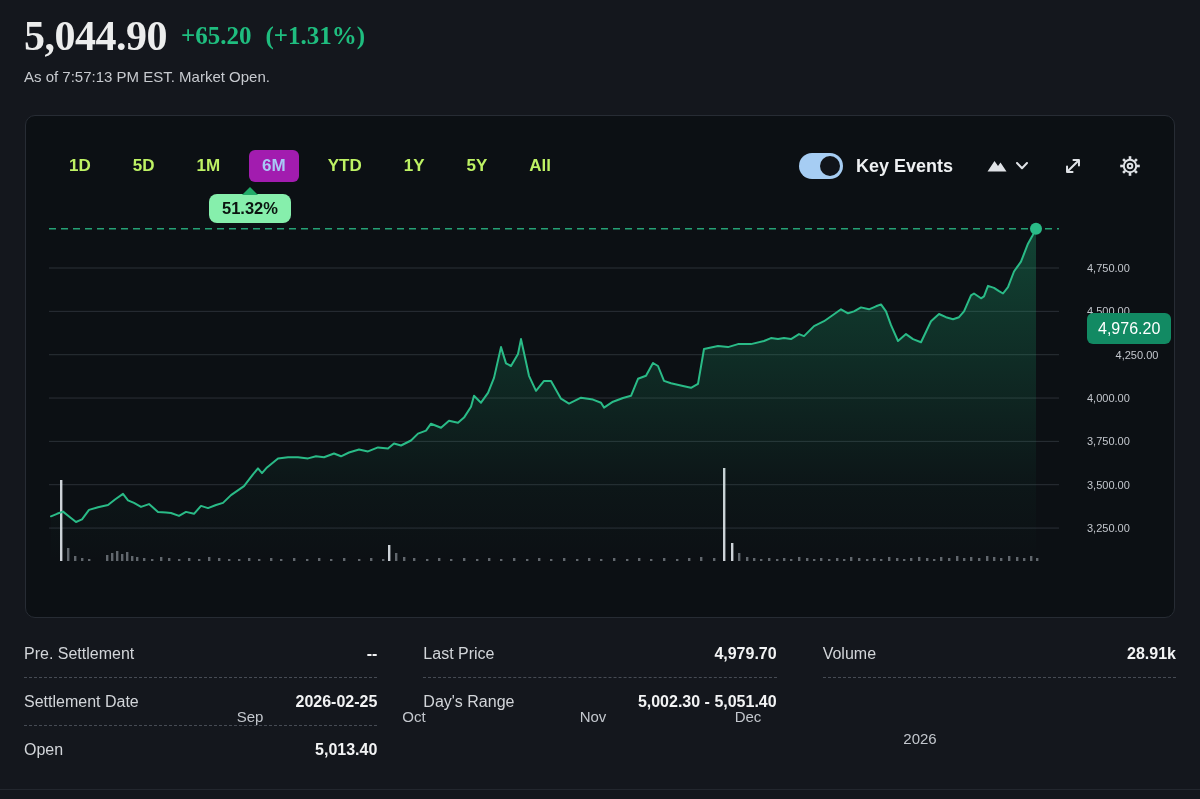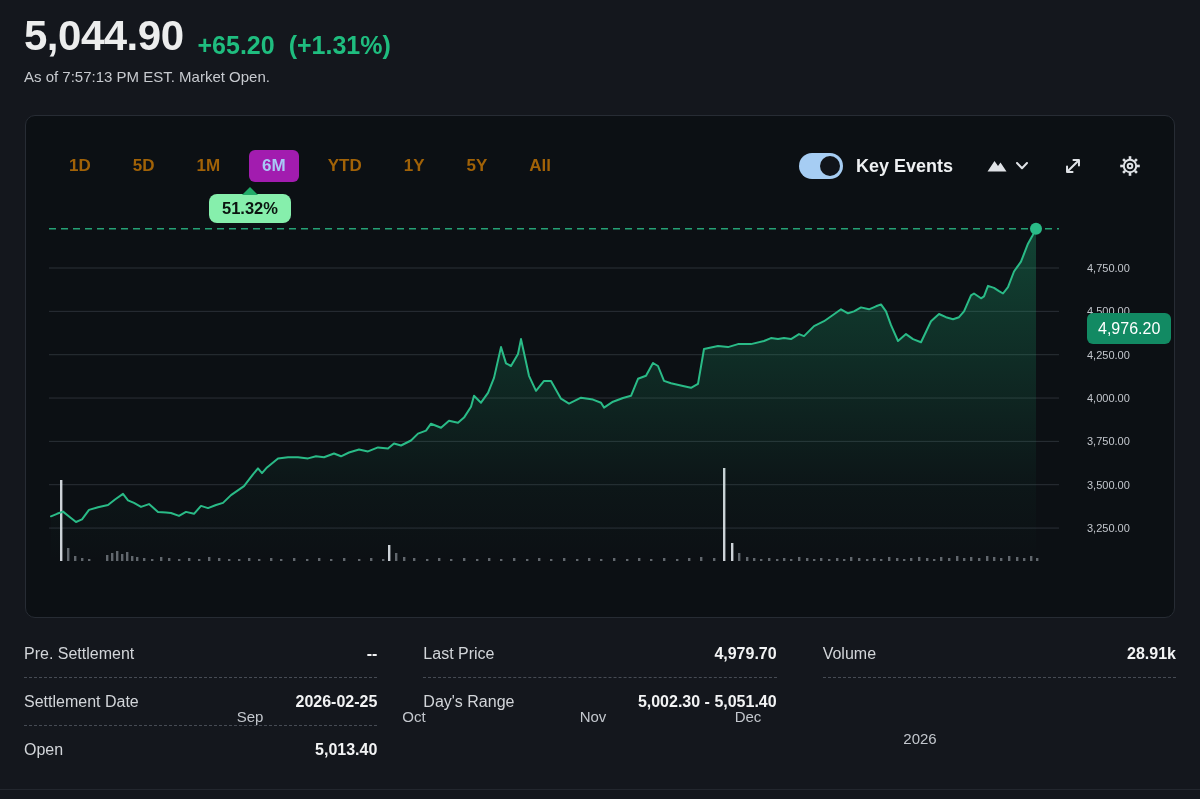--- a/index.html
+++ b/index.html
@@ -1,33 +1,33 @@
 <!DOCTYPE html>
 <html><head>
 <meta charset="utf-8">
 <style>
   * { margin:0; padding:0; box-sizing:border-box; }
   html,body { width:1200px; height:799px; background:#14171d; overflow:hidden;
     font-family:"Liberation Sans","DejaVu Sans",sans-serif; }
 
   
   .quote-header { position:absolute; left:24px; top:12px; }
-  .price-row { display:flex; align-items:flex-end; gap:14px; }
+  .price-row { display:flex; align-items:center; gap:14px;font-family:Liberation Serif, serif; }
   .last-price { font-size:42px; font-weight:700; color:#eceded; letter-spacing:-0.5px; }
   .chg { font-size:25px; font-weight:700; color:#1fbd7f; }
   .as-of { margin-top:8px; font-size:15px; color:#c7cacf; }
 
   
   .chart-panel { position:absolute; left:25px; top:115px; width:1150px; height:503px;
     background:#0c1014; border:1px solid #272c34; border-radius:10px; }
 
   .toolbar { position:absolute; left:30px; top:33px; right:30px; height:34px;
     display:flex; align-items:center; justify-content:space-between; }
   .ranges { display:flex; align-items:center; gap:16px; }
-  .range { background:none; border:none; color:#a16207; font-size:17px; font-weight:600;
+  .range { background:none; border:none; color:#bef264; font-size:17px; font-weight:600;
     padding:6px 13px; border-radius:6px; cursor:pointer;
     font-family:"Liberation Sans","DejaVu Sans",sans-serif; }
   .range.active { background:#a21caf; color:#a9c8f6; }
 
   .toolbar-right { display:flex; align-items:center; gap:30px; }
   .toggle-group { display:flex; align-items:center; gap:13px; cursor:pointer; }
   .toggle { width:44px; height:26px; border-radius:13px; background:#a6cdf3; position:relative; display:inline-block; }
   .knob { position:absolute; right:3px; top:3px; width:20px; height:20px; border-radius:50%; background:#10141a; }
   .toggle-label { font-size:18px; font-weight:700; color:#eef0f2; }
   .icon-btn { background:none; border:none; cursor:pointer; display:flex; align-items:center; gap:7px; color:#dfe2e6; padding:2px; }
@@ -263,21 +263,21 @@
       <g id="g-cur">
           <line x1="0" x2="1010" y1="12.794472361809078" y2="12.794472361809078" stroke="#2abb87" stroke-width="1.6" stroke-dasharray="7 5" opacity="0.85"></line>
         </g>
       <g id="g-dot">
           <circle cx="987" cy="12.794472361809078" r="6" fill="#2abb87"></circle>
         </g>
     </svg>
     <div id="y-labels">
         <div class="y-label" style="top: 42.0101px;">4,750.00</div>
         <div class="y-label" style="top: 85.3518px;">4,500.00</div>
-        <div class="y-label" style="top: 128.693px;">4,250.00</div>
+        <div class="y-label" style="top: 128.693px; text-align: center;">4,250.00</div>
         <div class="y-label" style="top: 172.035px;">4,000.00</div>
         <div class="y-label" style="top: 215.377px;">3,750.00</div>
         <div class="y-label" style="top: 258.719px;">3,500.00</div>
         <div class="y-label" style="top: 302.06px;">3,250.00</div>
       </div>
     <div id="x-labels">
         <div class="x-label" style="left: 201px;">Sep</div>
         <div class="x-label" style="left: 365px;">Oct</div>
         <div class="x-label" style="left: 544px;">Nov</div>
         <div class="x-label" style="left: 699px;">Dec</div>

